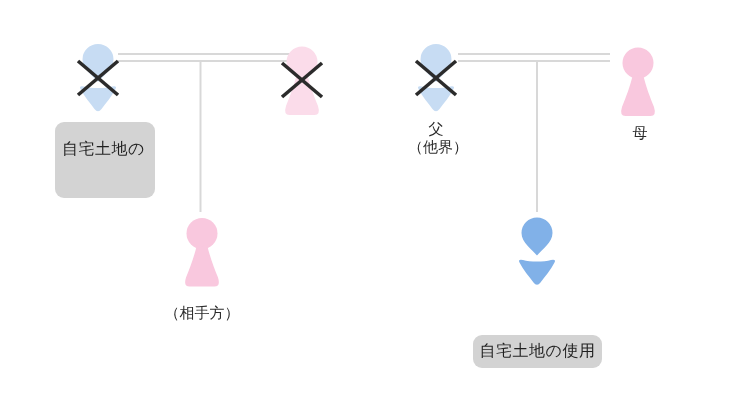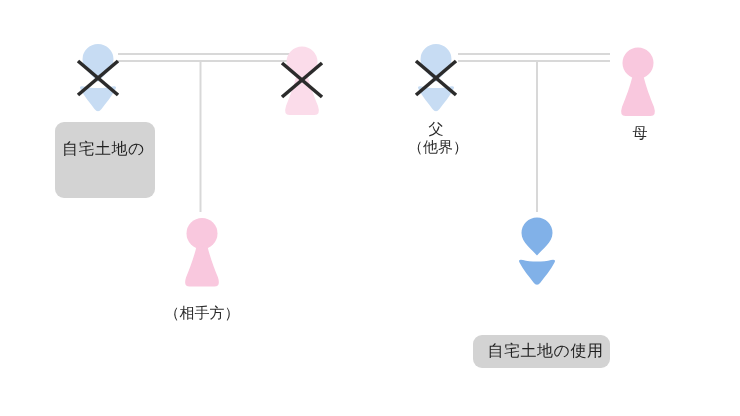--- a/index.html
+++ b/index.html
@@ -8,21 +8,21 @@
     font-family:"Liberation Sans","DejaVu Sans",sans-serif;
     color:#2b2b2b;overflow:hidden;
   }
   .stage svg{position:absolute;left:0;top:0;}
   .lbl{
     position:absolute;font-size:15px;line-height:18px;color:#2b2b2b;
     transform:translateX(-50%);text-align:center;white-space:nowrap;
   }
   .note-box{
     position:absolute;background:#d3d3d3;border-radius:9px;color:#1f1f1f;
-    font-size:16px;letter-spacing:0.5px;padding-left:8px;
+    font-size:16px;letter-spacing:0.5px;
   }
   .note-box--multi{
     left:55px;top:122px;width:100px;height:76px;
     padding:17px 0 1px 7px;box-sizing:border-box;line-height:20px;
   }
   .note-box--single{
     left:473px;top:335px;width:129px;height:33px;
     display:flex;align-items:center;justify-content:center;
   }
   .note-line{display:block;}

